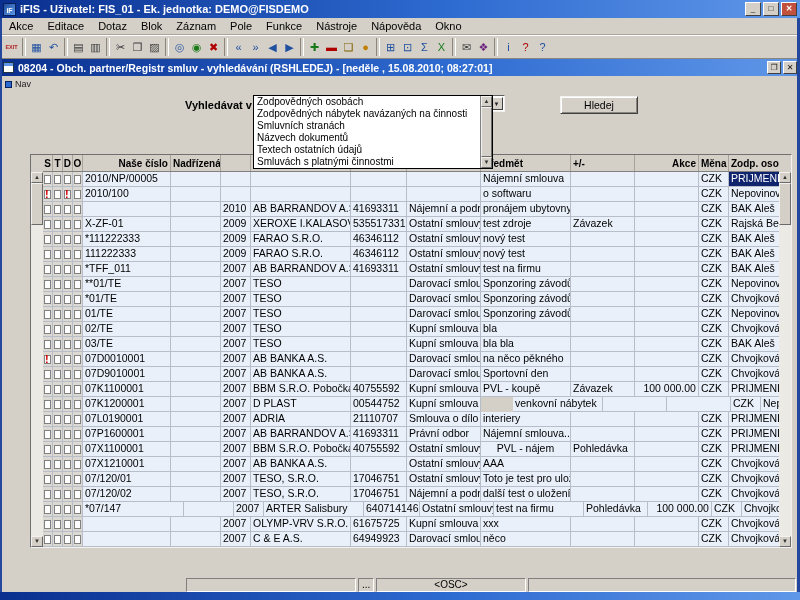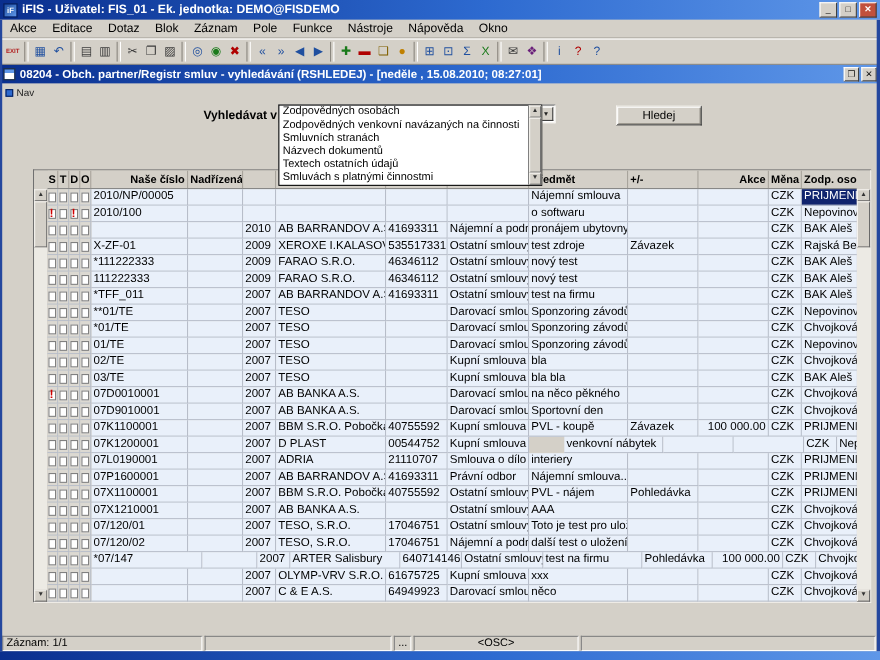--- a/index.html
+++ b/index.html
@@ -691,21 +691,21 @@
             </div>
             <div class="dcell chk" style="width: 10px;">
               <span class="chkbox"></span>
             </div>
             <div class="dcell" style="width: 88px;">07X1100001</div>
             <div class="dcell" style="width: 50px;"></div>
             <div class="dcell" style="width: 30px;">2007</div>
             <div class="dcell" style="width: 100px;">BBM S.R.O. Pobočka Prah</div>
             <div class="dcell" style="width: 56px;">40755592</div>
             <div class="dcell" style="width: 74px;">Ostatní smlouvy</div>
-            <div class="dcell" style="width: 90px;">PVL - nájem</div>
+            <div class="dcell" style="width: 90px; text-align: center;">PVL - nájem</div>
             <div class="dcell" style="width: 64px;">Pohledávka</div>
             <div class="dcell r" style="width: 64px;"></div>
             <div class="dcell" style="width: 30px;">CZK</div>
             <div class="dcell" style="width: 52px;">PRIJMENI</div>
           </div>
           <div class="drow">
             <div class="dcell chk" style="width: 10px;">
               <span class="chkbox"></span>
             </div>
             <div class="dcell chk" style="width: 10px;">
@@ -861,34 +861,33 @@
       <div class="sbbtn">▲</div>
       <div class="sbthumb"></div>
       <div class="sbtrack"></div>
       <div class="sbbtn">▼</div>
     </div>
   </div>
 
   <div class="popup">
     <div id="opts">
         <div class="opt">Zodpovědných osobách</div>
-        <div class="opt">Zodpovědných venkovní navázaných na činnosti</div>
+        <div class="opt">Zodpovědných nábytek navázaných na činnosti</div>
         <div class="opt">Smluvních stranách</div>
         <div class="opt">Názvech dokumentů</div>
         <div class="opt">Textech ostatních údajů</div>
         <div class="opt">Smluvách s platnými činnostmi</div>
       </div>
     <div class="psb">
       <div class="sbbtn">▲</div>
       <div class="psbthumb"></div>
       <div class="sbbtn">▼</div>
     </div>
   </div>
 
-  <div class="sfield f1">Záznam: 1/1</div>
   <div class="sfield f2"></div>
   <div class="sfield f3">...</div>
   <div class="sfield f4">&lt;OSC&gt;</div>
   <div class="sfield f5"></div>
 
   <div class="bottomband"></div>
   <div class="sidestrip l"></div>
   <div class="sidestrip r"></div>
 </div>
 

